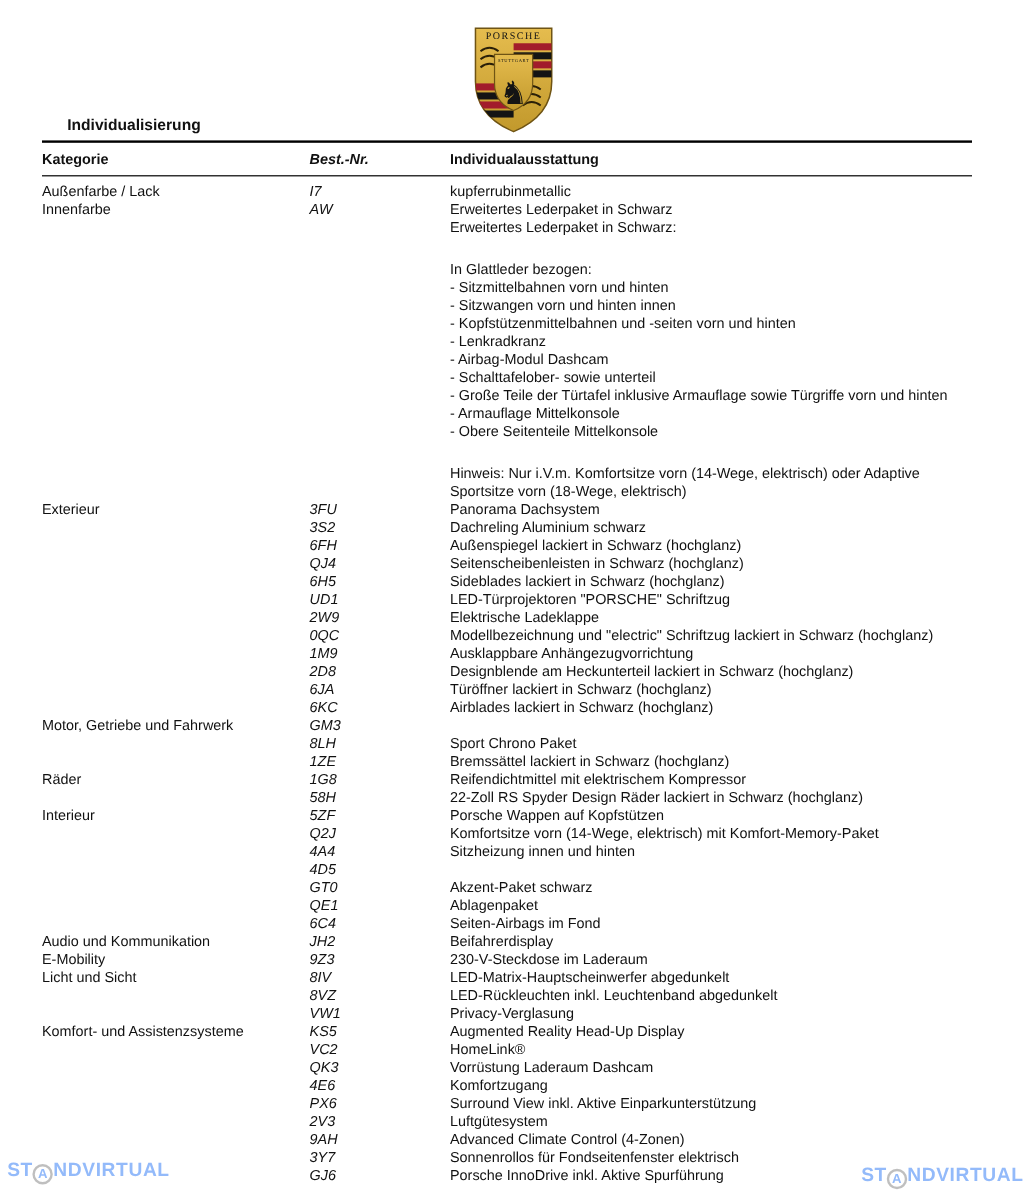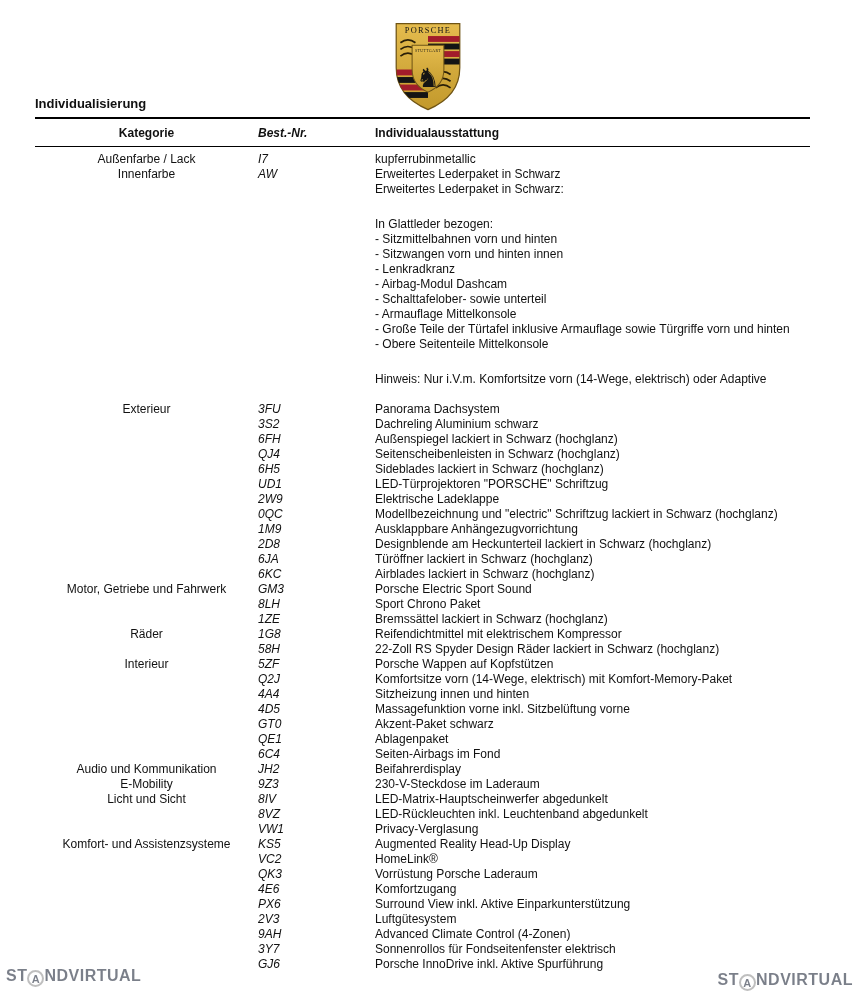--- a/index.html
+++ b/index.html
@@ -2,32 +2,32 @@
 <html><head>
 <meta charset="utf-8">
 <style>
   html,body{margin:0;padding:0;}
   body{
     width:855px;height:999px;background:#ffffff;position:relative;overflow:hidden;
     font-family:"Liberation Sans",sans-serif;color:#111;
   }
   .crest{position:absolute;top:21px;left:50%;transform:translateX(-50%);}
   .content{position:absolute;left:35px;right:45px;top:96px;}
-  .page-title{font-size:13px;font-weight:bold;}
+  .page-title{font-size:13px;font-weight:bold;margin-left:21px;}
   .rule-thick{border-top:2px solid #000;margin-top:6px;}
   .rule-thin{border-top:1.5px solid #000;}
   .header-row{display:flex;padding:7px 0 6px;font-weight:bold;font-size:12px;}
   .rows{padding-top:5px;font-size:12px;}
   .row{display:flex;height:15px;line-height:15px;white-space:nowrap;}
   .row.spacer{height:20px;}
-  .cell-category{flex:0 0 223px;width:223px;text-align:center;}
+  .cell-category{flex:0 0 223px;width:223px;}
   .cell-code{flex:0 0 117px;width:117px;font-style:italic;}
   .cell-description{flex:1;overflow:visible;}
   .watermark{
-    position:absolute;color:#0f172a;opacity:.55;font-weight:bold;
+    position:absolute;color:#3b82f6;opacity:.55;font-weight:bold;
     font-size:16px;letter-spacing:.5px;white-space:nowrap;
   }
   .watermark .wm-a{
     display:inline-block;width:17px;height:17px;line-height:15px;border:2px solid #8c8c8c;
     border-radius:50%;text-align:center;font-size:11px;vertical-align:-2px;box-sizing:border-box;
   }
   .watermark-left{left:6px;bottom:12px;}
   .watermark-right{right:2px;bottom:8px;}
 </style>
 </head>
@@ -109,56 +109,62 @@
         <div class="cell-description">- Sitzmittelbahnen vorn und hinten</div>
       </div>
       <div class="row">
         <div class="cell-category"></div>
         <div class="cell-code"></div>
         <div class="cell-description">- Sitzwangen vorn und hinten innen</div>
       </div>
       <div class="row">
         <div class="cell-category"></div>
         <div class="cell-code"></div>
+        <div class="cell-description">- Kopfstützenmittelbahnen und -seiten vorn und hinten</div>
+      </div>
+      <div class="row">
+        <div class="cell-category"></div>
+        <div class="cell-code"></div>
         <div class="cell-description">- Lenkradkranz</div>
       </div>
       <div class="row">
         <div class="cell-category"></div>
         <div class="cell-code"></div>
         <div class="cell-description">- Airbag-Modul Dashcam</div>
       </div>
       <div class="row">
         <div class="cell-category"></div>
         <div class="cell-code"></div>
         <div class="cell-description">- Schalttafelober- sowie unterteil</div>
       </div>
       <div class="row">
         <div class="cell-category"></div>
         <div class="cell-code"></div>
+        <div class="cell-description">- Große Teile der Türtafel inklusive Armauflage sowie Türgriffe vorn und hinten</div>
+      </div>
+      <div class="row">
+        <div class="cell-category"></div>
+        <div class="cell-code"></div>
         <div class="cell-description">- Armauflage Mittelkonsole</div>
       </div>
       <div class="row">
         <div class="cell-category"></div>
         <div class="cell-code"></div>
-        <div class="cell-description">- Große Teile der Türtafel inklusive Armauflage sowie Türgriffe vorn und hinten</div>
-      </div>
-      <div class="row">
-        <div class="cell-category"></div>
-        <div class="cell-code"></div>
         <div class="cell-description">- Obere Seitenteile Mittelkonsole</div>
       </div>
       <div class="row spacer"></div>
       <div class="row">
         <div class="cell-category"></div>
         <div class="cell-code"></div>
         <div class="cell-description">Hinweis: Nur i.V.m. Komfortsitze vorn (14-Wege, elektrisch) oder Adaptive</div>
       </div>
       <div class="row">
         <div class="cell-category"></div>
         <div class="cell-code"></div>
+        <div class="cell-description">Sportsitze vorn (18-Wege, elektrisch)</div>
       </div>
       <div class="row">
         <div class="cell-category">Exterieur</div>
         <div class="cell-code">3FU</div>
         <div class="cell-description">Panorama Dachsystem</div>
       </div>
       <div class="row">
         <div class="cell-category"></div>
         <div class="cell-code">3S2</div>
         <div class="cell-description">Dachreling Aluminium schwarz</div>
@@ -209,21 +215,20 @@
         <div class="cell-description">Türöffner lackiert in Schwarz (hochglanz)</div>
       </div>
       <div class="row">
         <div class="cell-category"></div>
         <div class="cell-code">6KC</div>
         <div class="cell-description">Airblades lackiert in Schwarz (hochglanz)</div>
       </div>
       <div class="row">
         <div class="cell-category">Motor, Getriebe und Fahrwerk</div>
         <div class="cell-code">GM3</div>
-        <div class="cell-description">Porsche Electric Sport Sound</div>
       </div>
       <div class="row">
         <div class="cell-category"></div>
         <div class="cell-code">8LH</div>
         <div class="cell-description">Sport Chrono Paket</div>
       </div>
       <div class="row">
         <div class="cell-category"></div>
         <div class="cell-code">1ZE</div>
         <div class="cell-description">Bremssättel lackiert in Schwarz (hochglanz)</div>
@@ -249,21 +254,20 @@
         <div class="cell-description">Komfortsitze vorn (14-Wege, elektrisch) mit Komfort-Memory-Paket</div>
       </div>
       <div class="row">
         <div class="cell-category"></div>
         <div class="cell-code">4A4</div>
         <div class="cell-description">Sitzheizung innen und hinten</div>
       </div>
       <div class="row">
         <div class="cell-category"></div>
         <div class="cell-code">4D5</div>
-        <div class="cell-description">Massagefunktion vorne inkl. Sitzbelüftung vorne</div>
       </div>
       <div class="row">
         <div class="cell-category"></div>
         <div class="cell-code">GT0</div>
         <div class="cell-description">Akzent-Paket schwarz</div>
       </div>
       <div class="row">
         <div class="cell-category"></div>
         <div class="cell-code">QE1</div>
         <div class="cell-description">Ablagenpaket</div>
@@ -304,21 +308,21 @@
         <div class="cell-description">Augmented Reality Head-Up Display</div>
       </div>
       <div class="row">
         <div class="cell-category"></div>
         <div class="cell-code">VC2</div>
         <div class="cell-description">HomeLink®</div>
       </div>
       <div class="row">
         <div class="cell-category"></div>
         <div class="cell-code">QK3</div>
-        <div class="cell-description">Vorrüstung Porsche Laderaum</div>
+        <div class="cell-description">Vorrüstung Laderaum Dashcam</div>
       </div>
       <div class="row">
         <div class="cell-category"></div>
         <div class="cell-code">4E6</div>
         <div class="cell-description">Komfortzugang</div>
       </div>
       <div class="row">
         <div class="cell-category"></div>
         <div class="cell-code">PX6</div>
         <div class="cell-description">Surround View inkl. Aktive Einparkunterstützung</div>

